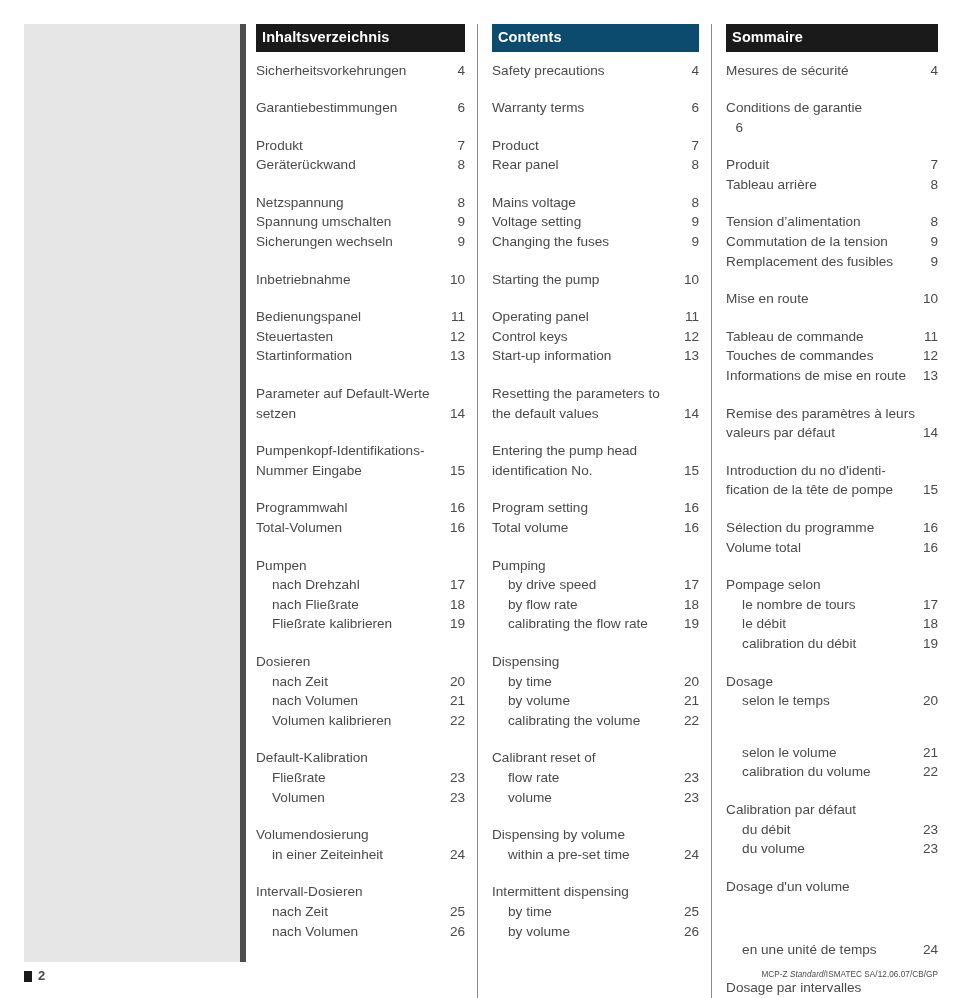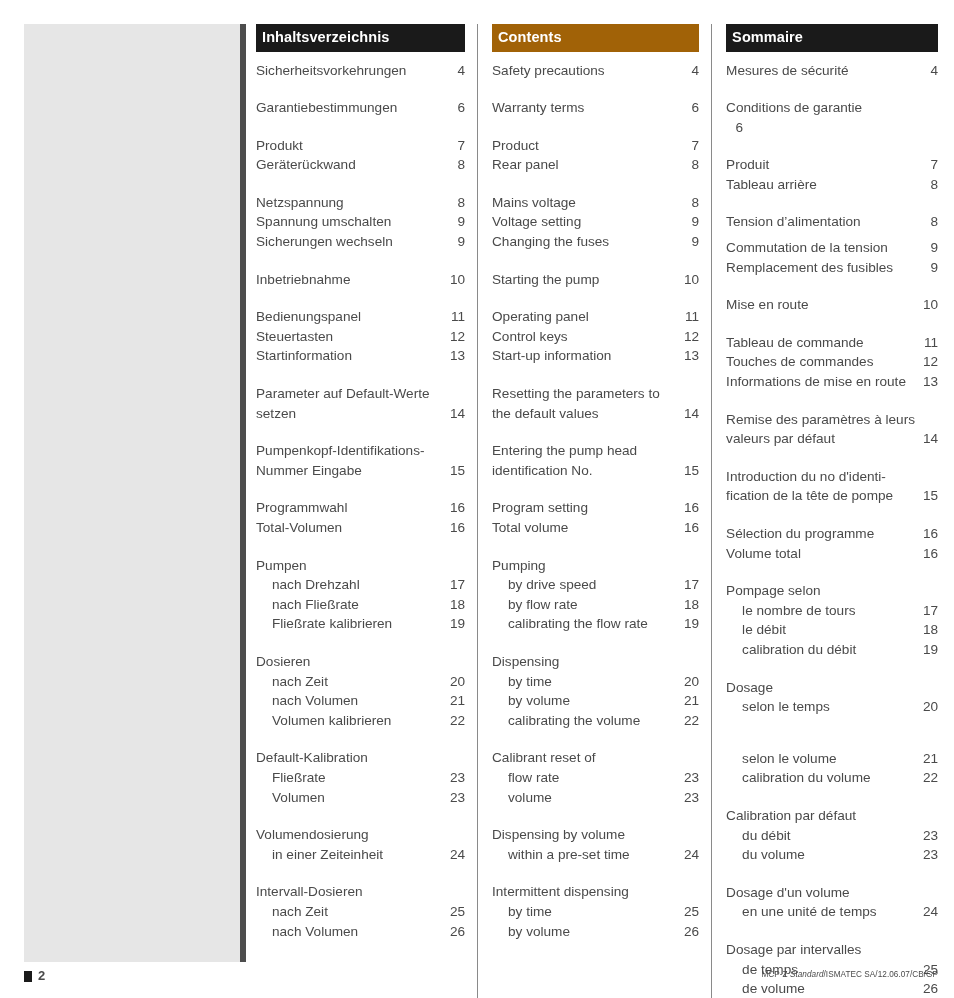--- a/index.html
+++ b/index.html
@@ -285,21 +285,21 @@
             <span class="page">25</span>
           </div>
           <div class="row indent" style="color: rgb(74, 74, 74);">
             <span class="label">nach Volumen</span>
             <span class="page">26</span>
           </div>
         </div>
       </div>
     </div>
     <div class="toc-col sep" style="border-left-color: rgb(138, 138, 138);">
-      <div class="col-head" style="background: #a16207; color: rgb(255, 255, 255);">Contents</div>
+      <div class="col-head" style="background: #0c4a6e; color: rgb(255, 255, 255);">Contents</div>
       <div class="entries">
         <div class="group">
           <div class="row" style="color: rgb(74, 74, 74);">
             <span class="label">Safety precautions</span>
             <span class="page">4</span>
           </div>
         </div>
         <div class="group">
           <div class="row" style="color: rgb(74, 74, 74);">
             <span class="label">Warranty terms</span>
@@ -479,21 +479,21 @@
           <div class="row" style="color: rgb(74, 74, 74);">
             <span class="label">Tableau arrière</span>
             <span class="page">8</span>
           </div>
         </div>
         <div class="group">
           <div class="row" style="color: rgb(74, 74, 74);">
             <span class="label">Tension d’alimentation</span>
             <span class="page">8</span>
           </div>
-          <div class="row" style="color: rgb(74, 74, 74); margin-top: 6px;">
+          <div class="row" style="color: rgb(74, 74, 74);">
             <span class="label">Commutation de la tension</span>
             <span class="page">9</span>
           </div>
           <div class="row" style="color: rgb(74, 74, 74);">
             <span class="label">Remplacement des fusibles</span>
             <span class="page">9</span>
           </div>
         </div>
         <div class="group">
           <div class="row" style="color: rgb(74, 74, 74);">
@@ -593,21 +593,21 @@
           <div class="row indent" style="color: rgb(74, 74, 74);">
             <span class="label">du volume</span>
             <span class="page">23</span>
           </div>
         </div>
         <div class="group">
           <div class="row" style="color: rgb(74, 74, 74);">
             <span class="label">Dosage d'un volume</span>
             <span class="page"></span>
           </div>
-          <div class="row indent" style="color: rgb(74, 74, 74);">
+          <div class="row indent" style="color: rgb(74, 74, 74); margin-top: 44px;">
             <span class="label">en une unité de temps</span>
             <span class="page">24</span>
           </div>
         </div>
         <div class="group">
           <div class="row" style="color: rgb(74, 74, 74);">
             <span class="label">Dosage par intervalles</span>
             <span class="page"></span>
           </div>
           <div class="row indent" style="color: rgb(74, 74, 74);">

